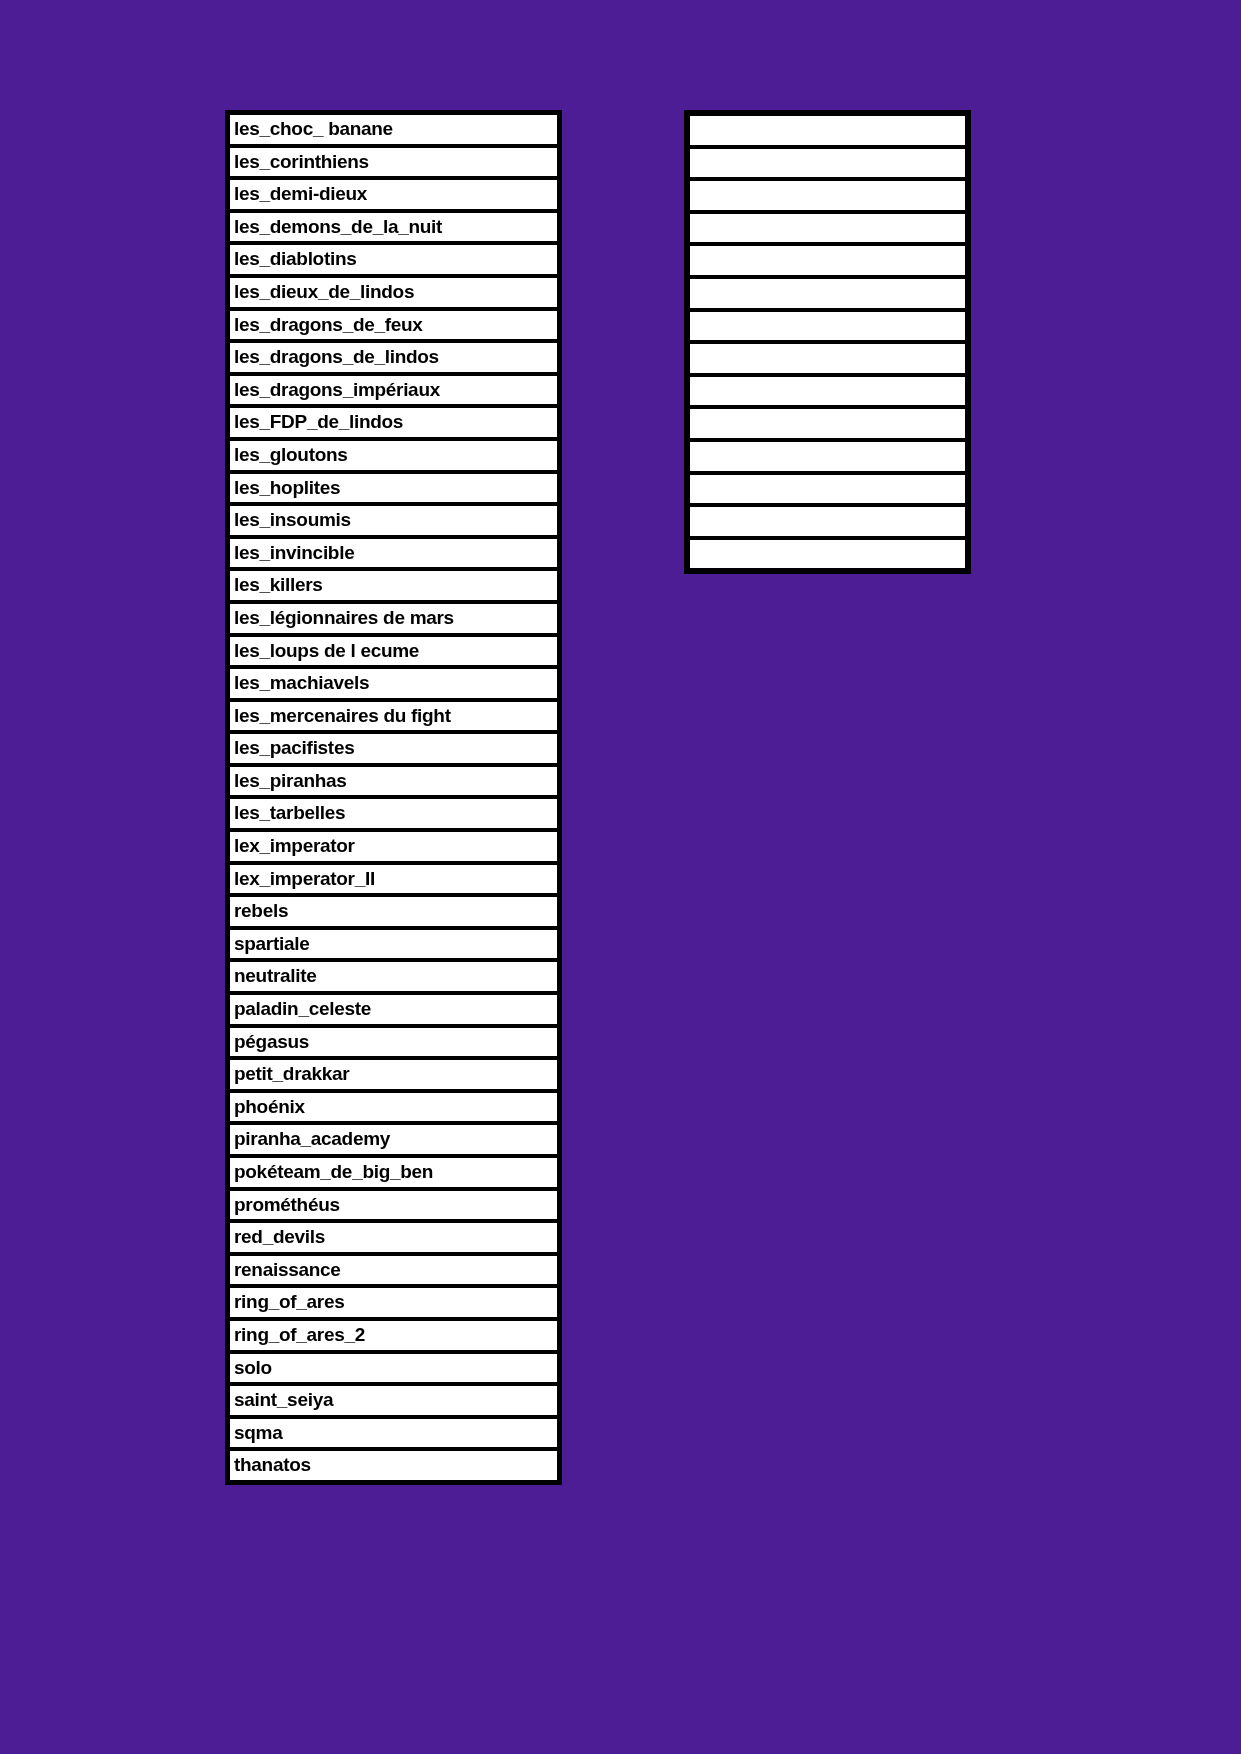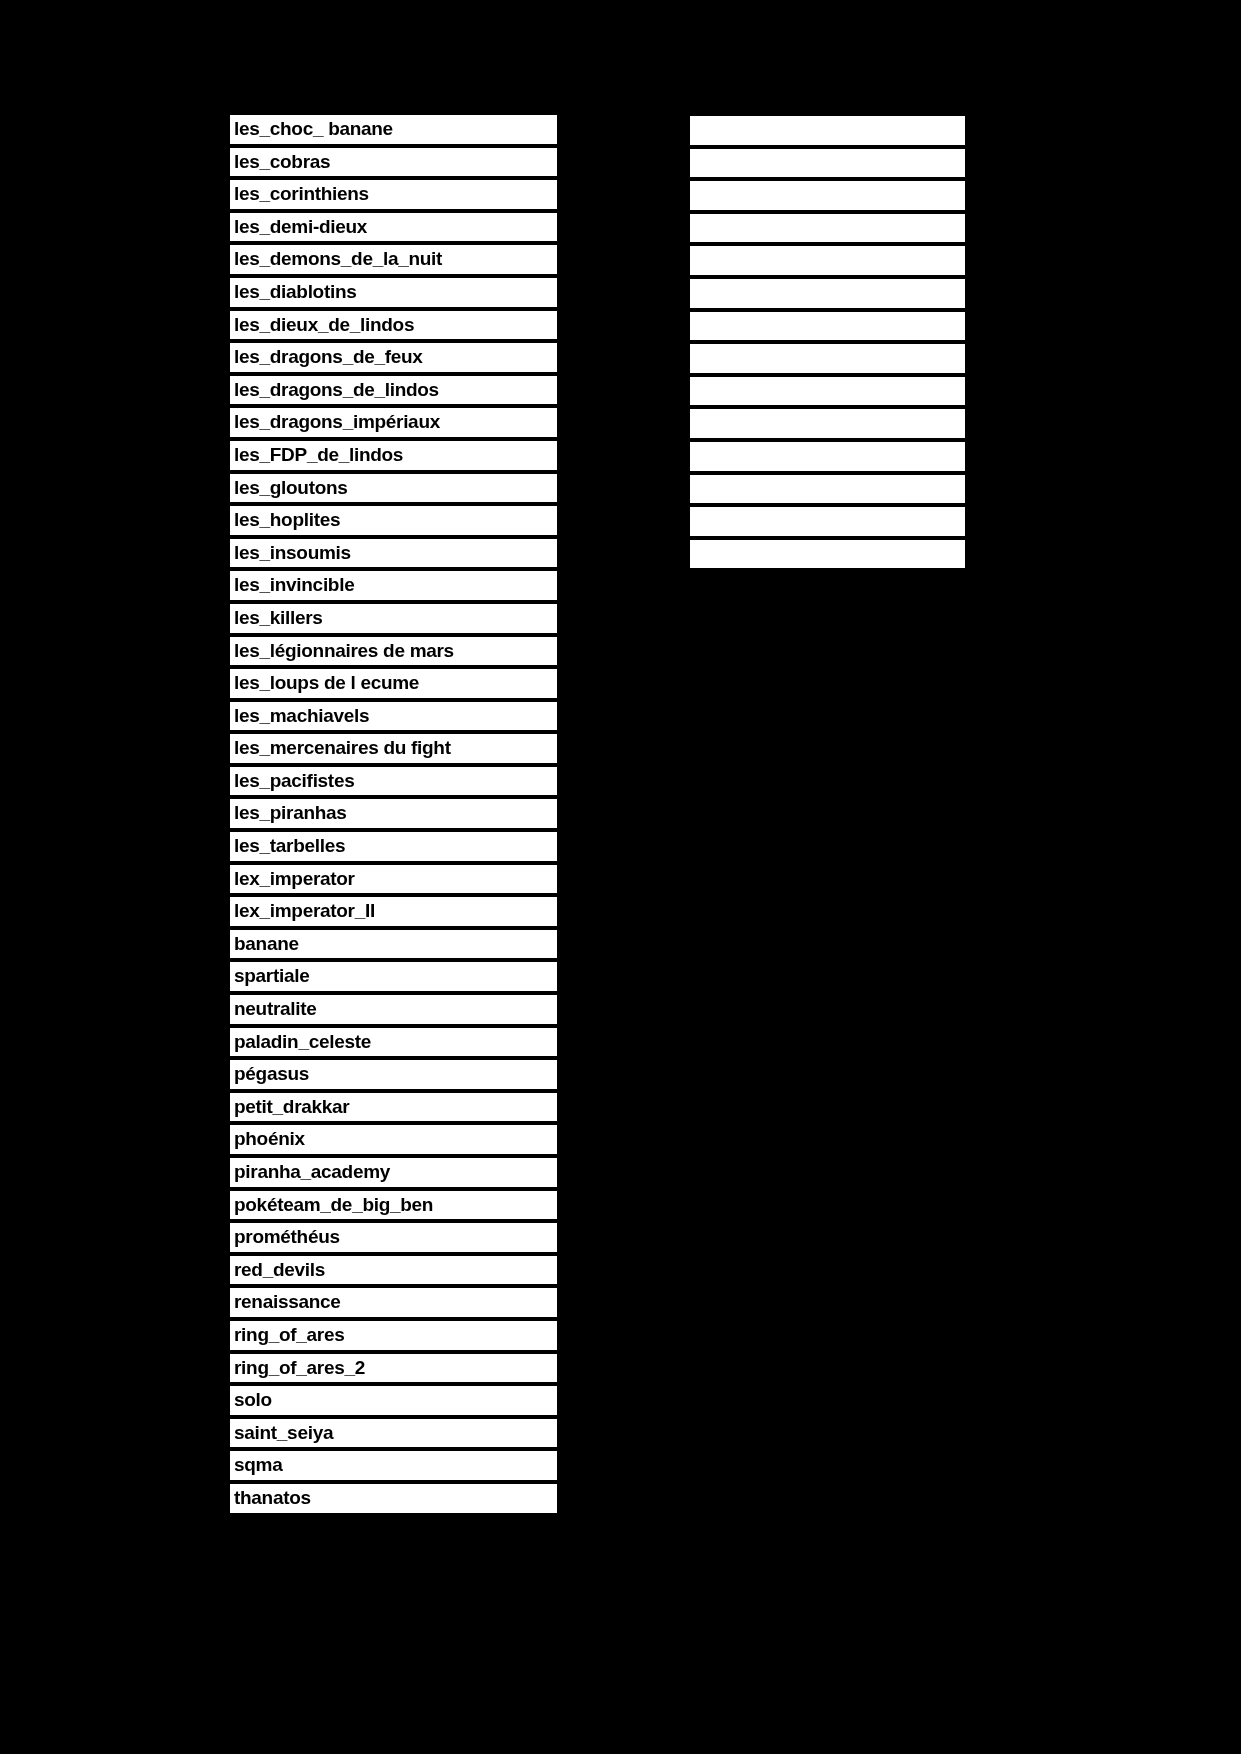--- a/index.html
+++ b/index.html
@@ -6,21 +6,21 @@
   html, body {
     width: 1241px;
     height: 1754px;
     background: #ffffff;
     font-family: "Liberation Sans", sans-serif;
   }
   .page {
     position: relative;
     width: 1241px;
     height: 1754px;
-    background: #000000;
+    background: #4c1d95;
     overflow: hidden;
   }
   .grid-table {
     position: absolute;
     border: 3px solid #000000;
     background: #ffffff;
   }
   .grid-table.left {
     left: 225px;
     top: 110px;
@@ -52,23 +52,20 @@
 </head>
 <body>
 
 <div class="page">
 
   <div class="grid-table left">
       <div class="row">
         <span class="cell-text">les_choc_ banane</span>
       </div>
       <div class="row">
-        <span class="cell-text">les_cobras</span>
-      </div>
-      <div class="row">
         <span class="cell-text">les_corinthiens</span>
       </div>
       <div class="row">
         <span class="cell-text">les_demi-dieux</span>
       </div>
       <div class="row">
         <span class="cell-text">les_demons_de_la_nuit</span>
       </div>
       <div class="row">
         <span class="cell-text">les_diablotins</span>
@@ -124,21 +121,21 @@
       <div class="row">
         <span class="cell-text">les_tarbelles</span>
       </div>
       <div class="row">
         <span class="cell-text">lex_imperator</span>
       </div>
       <div class="row">
         <span class="cell-text">lex_imperator_II</span>
       </div>
       <div class="row">
-        <span class="cell-text">banane</span>
+        <span class="cell-text">rebels</span>
       </div>
       <div class="row">
         <span class="cell-text">spartiale</span>
       </div>
       <div class="row">
         <span class="cell-text">neutralite</span>
       </div>
       <div class="row">
         <span class="cell-text">paladin_celeste</span>
       </div>

